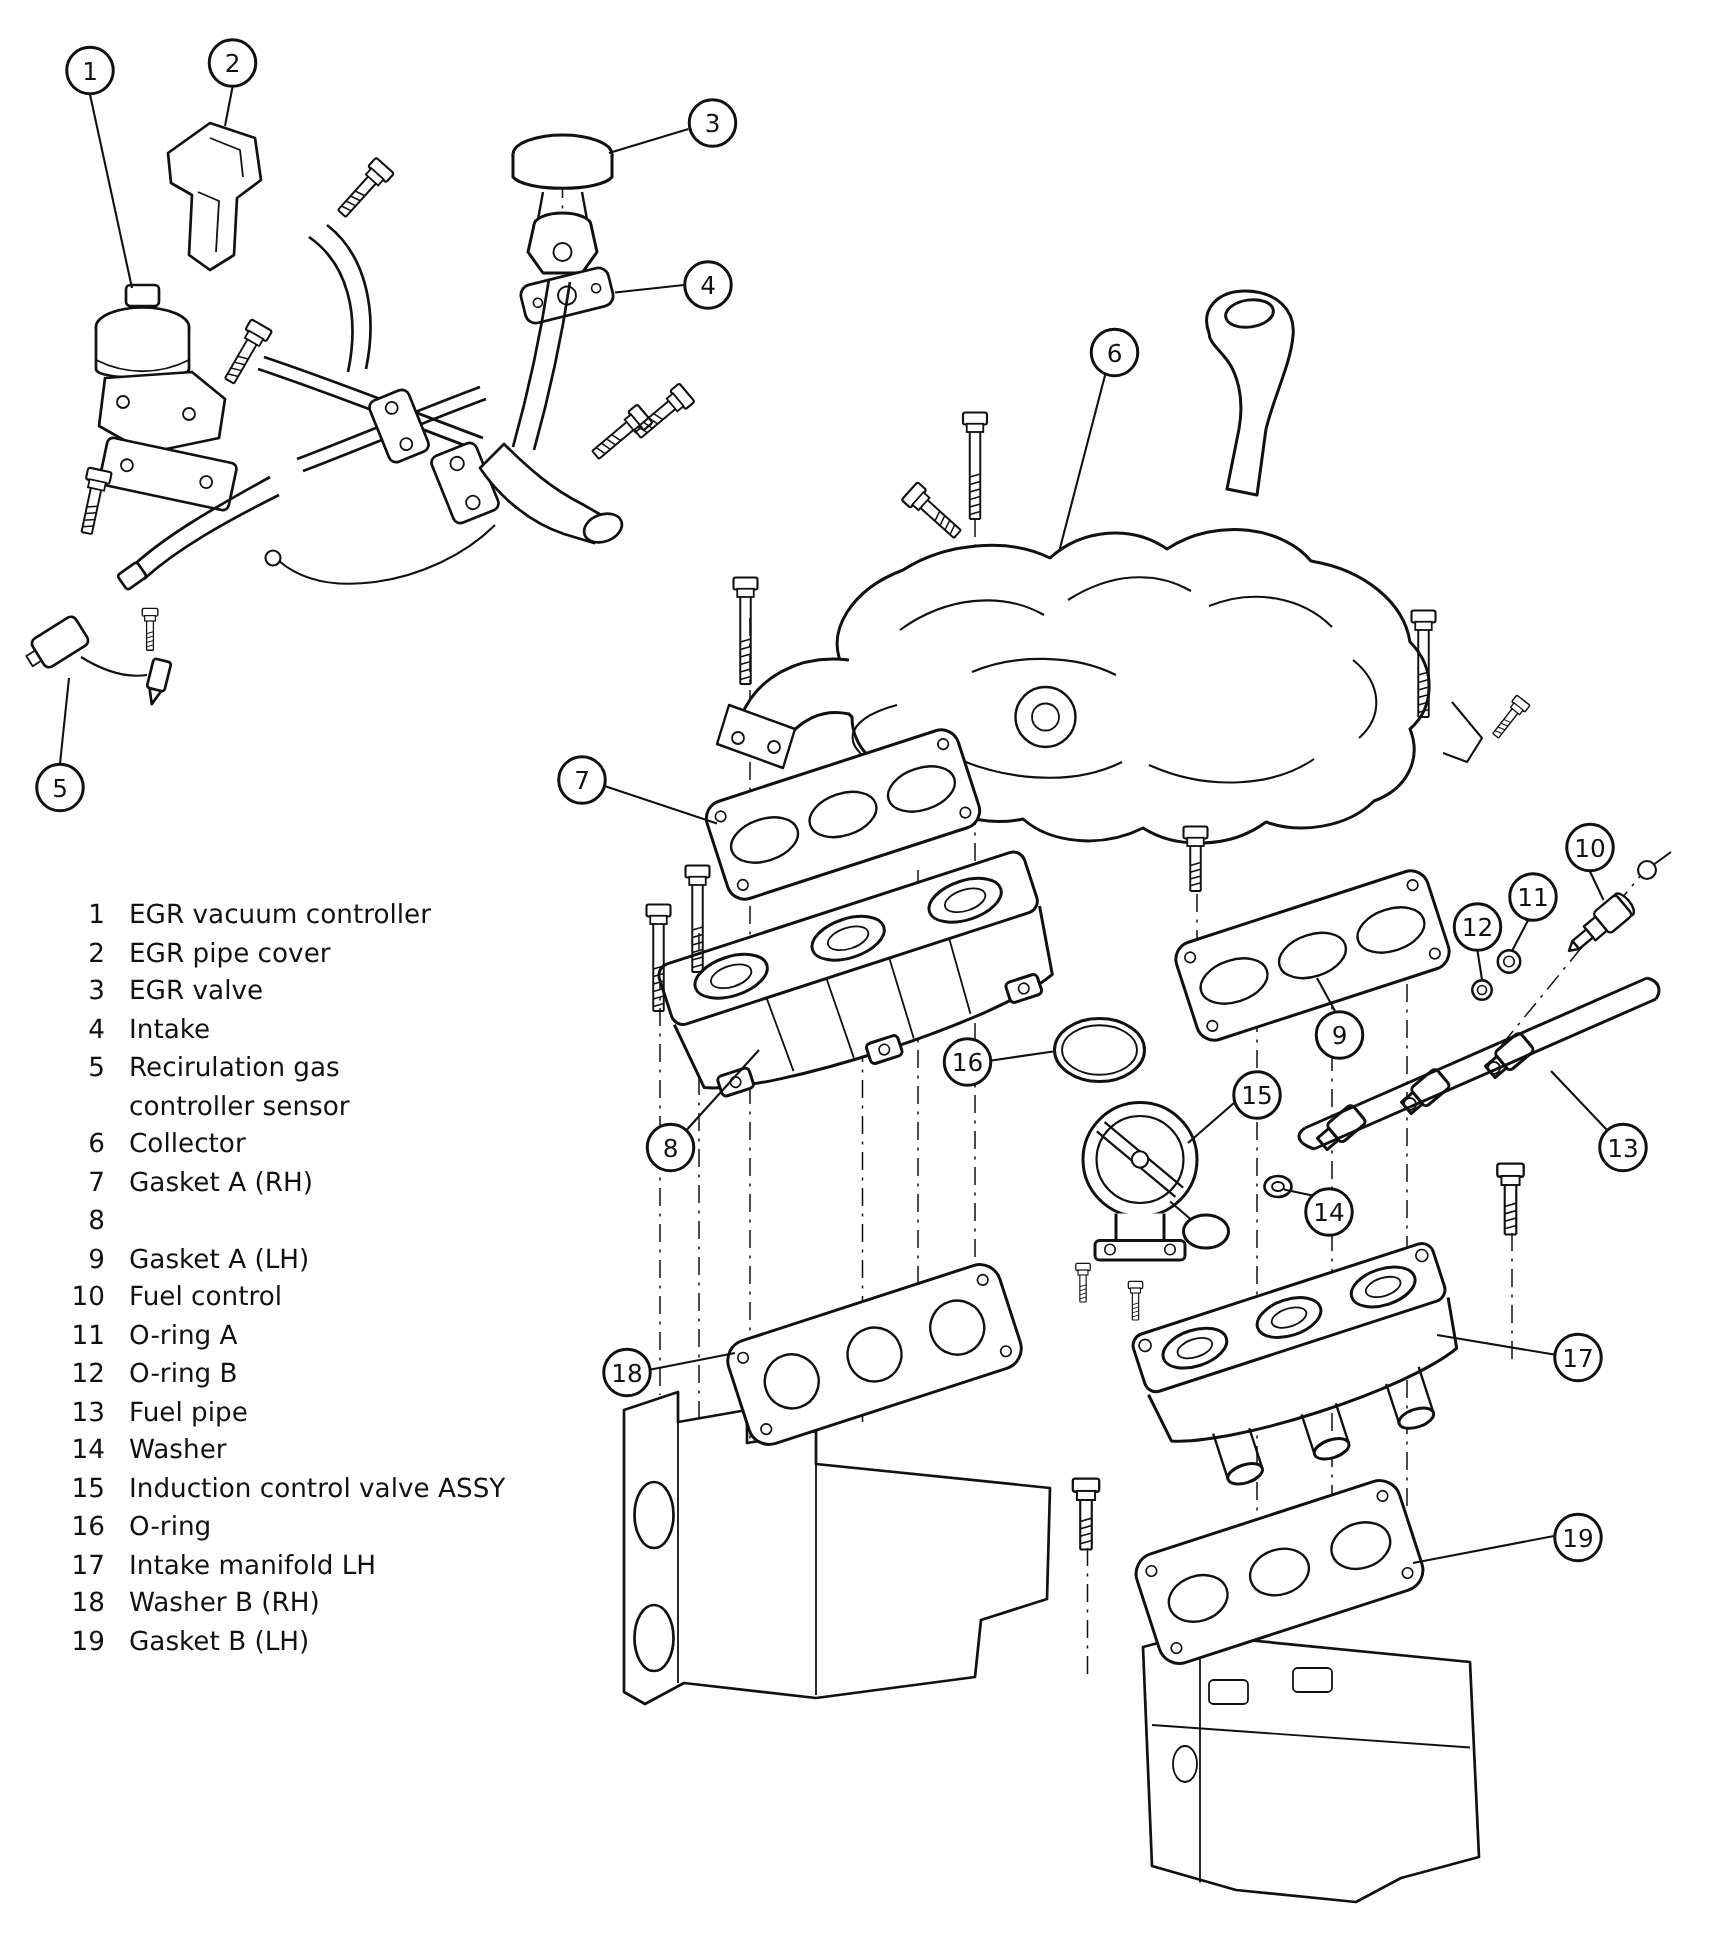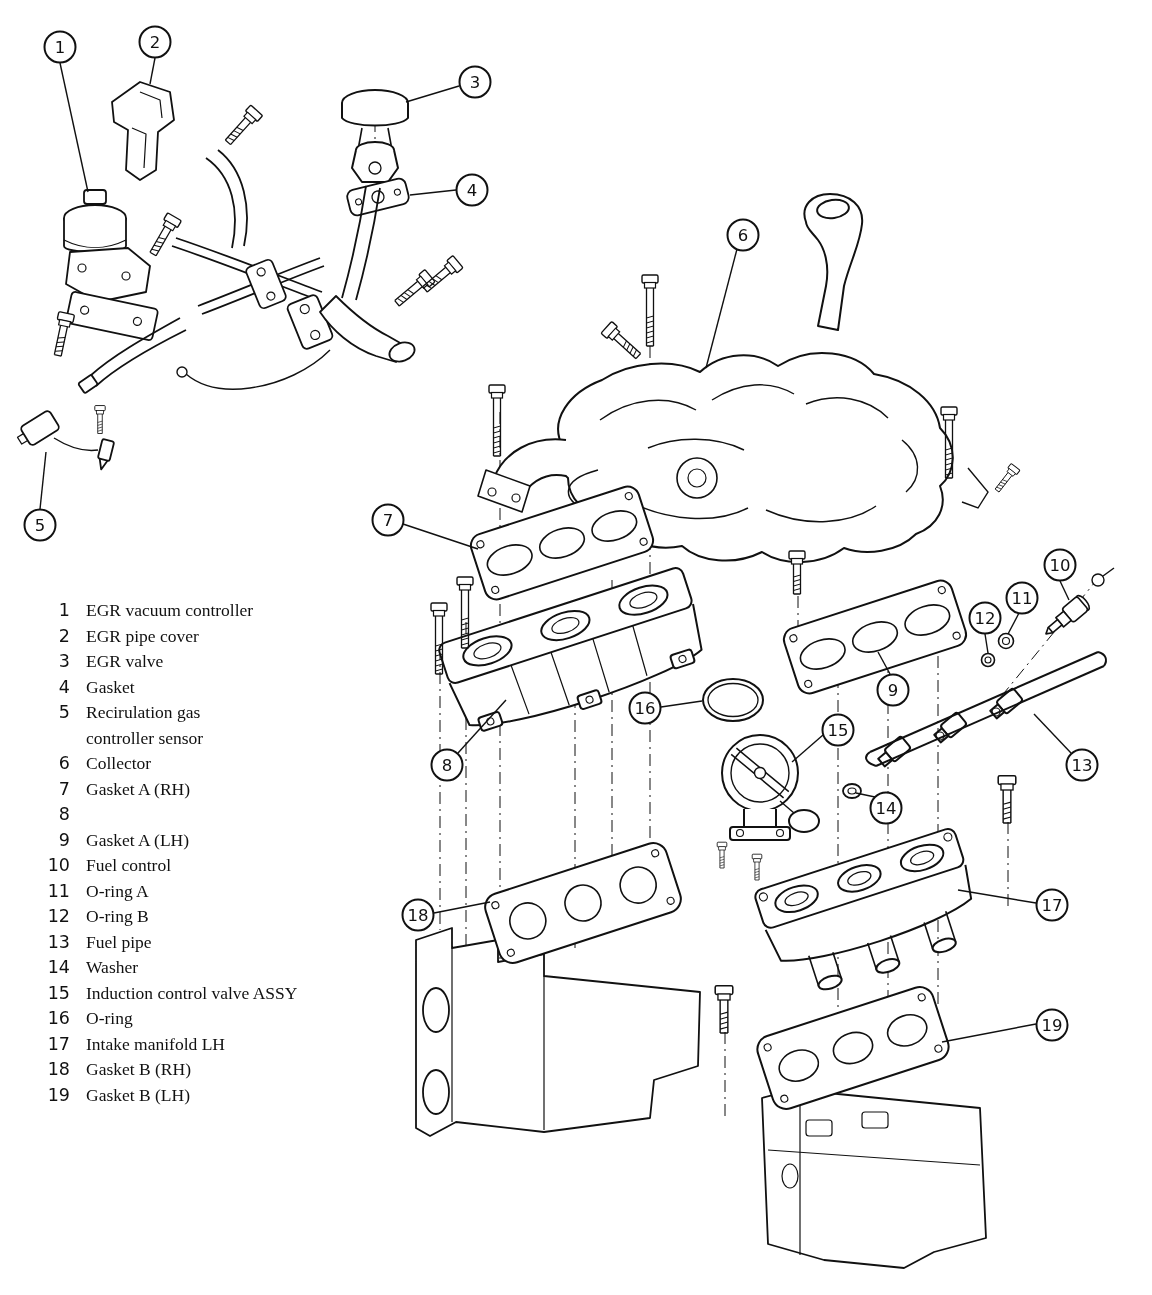--- a/index.html
+++ b/index.html
@@ -3,21 +3,21 @@
 <meta charset="utf-8">
 <style>
   * { margin:0; padding:0; box-sizing:border-box; }
   html,body { background:#ffffff; }
   body { font-family:"DejaVu Sans", sans-serif; color:#111; }
   .page { position:relative; width:1152px; height:1295px; background:#fff; overflow:hidden; }
   .diagram-svg { position:absolute; left:0; top:0; }
   .legend { position:absolute; left:40px; top:598px; width:335px; font-size:17.5px; }
   .legend-row { display:grid; grid-template-columns:30px 1fr; column-gap:16px; line-height:25.5px; }
   .legend-num { text-align:right; }
-  .legend-label { white-space:pre-line;font-family:Liberation Serif, serif; }
+  .legend-label { white-space:pre-line; }
   svg text { font-family:"DejaVu Sans", sans-serif; fill:#111; }
   .callout circle { fill:#fff; stroke:#111; stroke-width:2; }
   .callout text { font-size:16.5px; text-anchor:middle; }
   .leader { stroke:#111; stroke-width:1.4; fill:none; }
   .cl { stroke:#111; stroke-width:1; fill:none; stroke-dasharray:12 5 2 5; }
 </style>
 </head>
 <body>
 
 <div class="page">
@@ -449,21 +449,21 @@
     <div class="legend-row">
         <span class="legend-num">2</span>
         <span class="legend-label">EGR pipe cover</span>
       </div>
     <div class="legend-row">
         <span class="legend-num">3</span>
         <span class="legend-label">EGR valve</span>
       </div>
     <div class="legend-row">
         <span class="legend-num">4</span>
-        <span class="legend-label">Gasket</span>
+        <span class="legend-label">Intake</span>
       </div>
     <div class="legend-row">
         <span class="legend-num">5</span>
         <span class="legend-label">Recirulation gas
 controller sensor</span>
       </div>
     <div class="legend-row">
         <span class="legend-num">6</span>
         <span class="legend-label">Collector</span>
       </div>
@@ -505,21 +505,21 @@
     <div class="legend-row">
         <span class="legend-num">16</span>
         <span class="legend-label">O-ring</span>
       </div>
     <div class="legend-row">
         <span class="legend-num">17</span>
         <span class="legend-label">Intake manifold LH</span>
       </div>
     <div class="legend-row">
         <span class="legend-num">18</span>
-        <span class="legend-label">Gasket B (RH)</span>
+        <span class="legend-label">Washer B (RH)</span>
       </div>
     <div class="legend-row">
         <span class="legend-num">19</span>
         <span class="legend-label">Gasket B (LH)</span>
       </div>
   </div>
 
 </div>
 
 </body></html>

